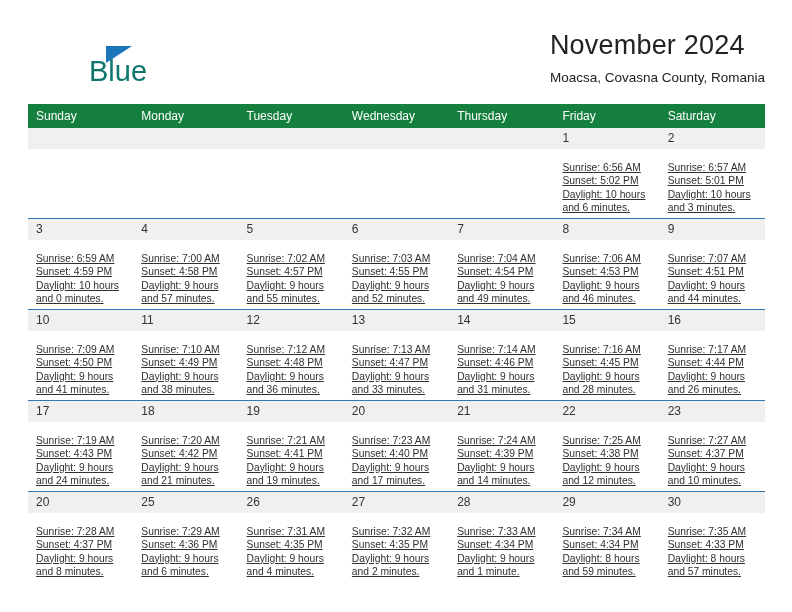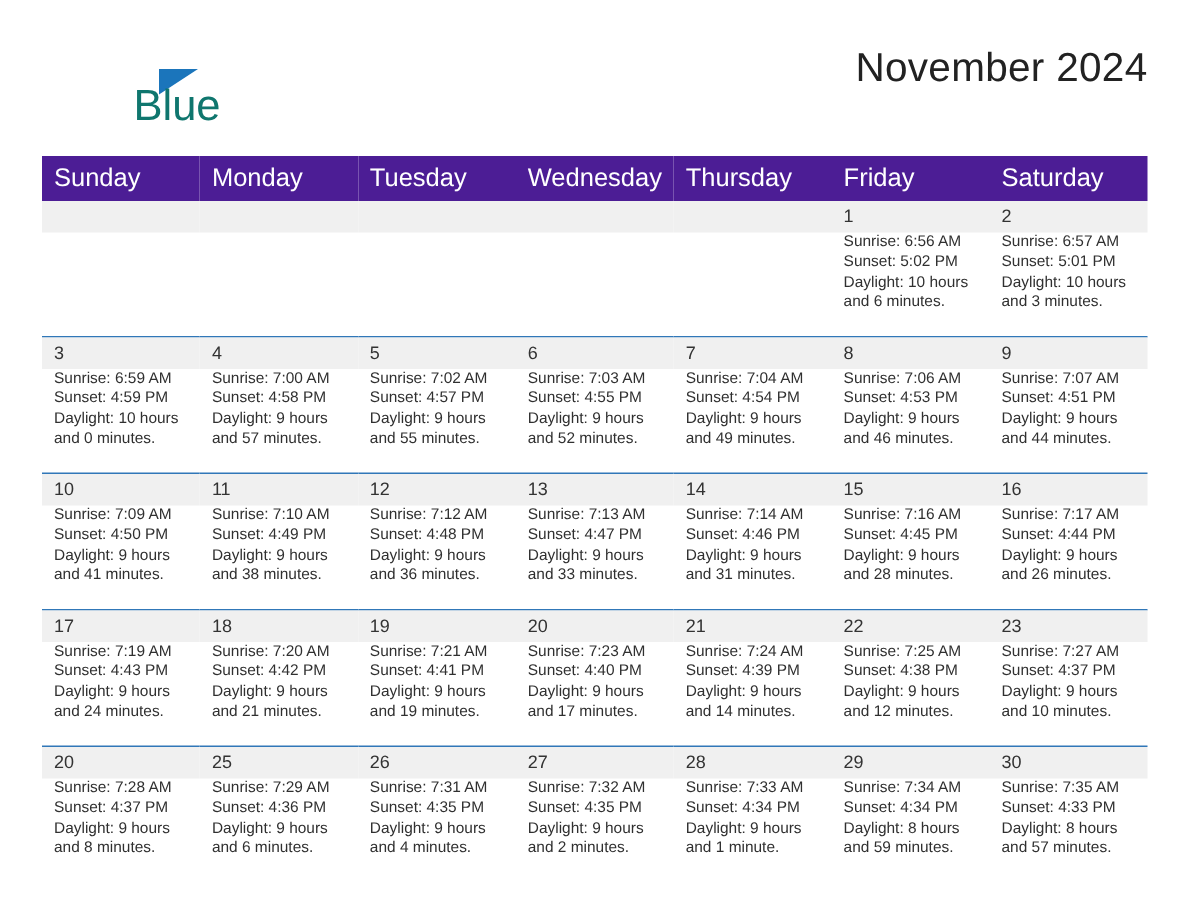--- a/index.html
+++ b/index.html
@@ -86,23 +86,23 @@
   
   .calendar {
     position: absolute;
     left: 28px;
     top: 104px;
     width: 737px;
     border-collapse: collapse;
     table-layout: fixed;
   }
   .calendar thead th {
-    background: #4c1d95;
+    background: #15803d;
     color: #ffffff;
-    font-size: 17px;
+    font-size: 12px;
     font-weight: 400;
     text-align: left;
     padding: 5px 0 5px 8px;
     height: 21px;
     border: none;
   }
   .calendar tbody tr {
     border-top: 1.4px solid #3077b8;
   }
   .calendar tbody tr:first-child {
@@ -125,42 +125,44 @@
     font-size: 12px;
     color: #333333;
     line-height: 17px;
     padding: 2px 0 2px 8px;
     height: 21px;
   }
   .cell-empty .daynum {
     color: transparent;
   }
   .details {
-    padding: 0 6px 0 8px;
+    padding: 12px 6px 0 8px;
     font-size: 10.3px;
     color: #303030;
     line-height: 13.3px;
+    text-decoration: underline;
   }
   .details div { white-space: nowrap; }
   .details .daylight { white-space: normal; }
 </style>
 </head>
 <body>
 
 <div class="page">
 
   <div class="header">
 
     <div class="brand">
       <span class="brand-tri"></span>
       <span class="brand-blue">Blue</span>
     </div>
 
     <div class="titles">
       <div class="cal-title">November 2024</div>
+      <div class="cal-subtitle">Moacsa, Covasna County, Romania</div>
     </div>
 
   </div>
 
   <table class="calendar">
     <thead>
       <tr>
         <th>Sunday</th>
         <th>Monday</th>
         <th>Tuesday</th>

